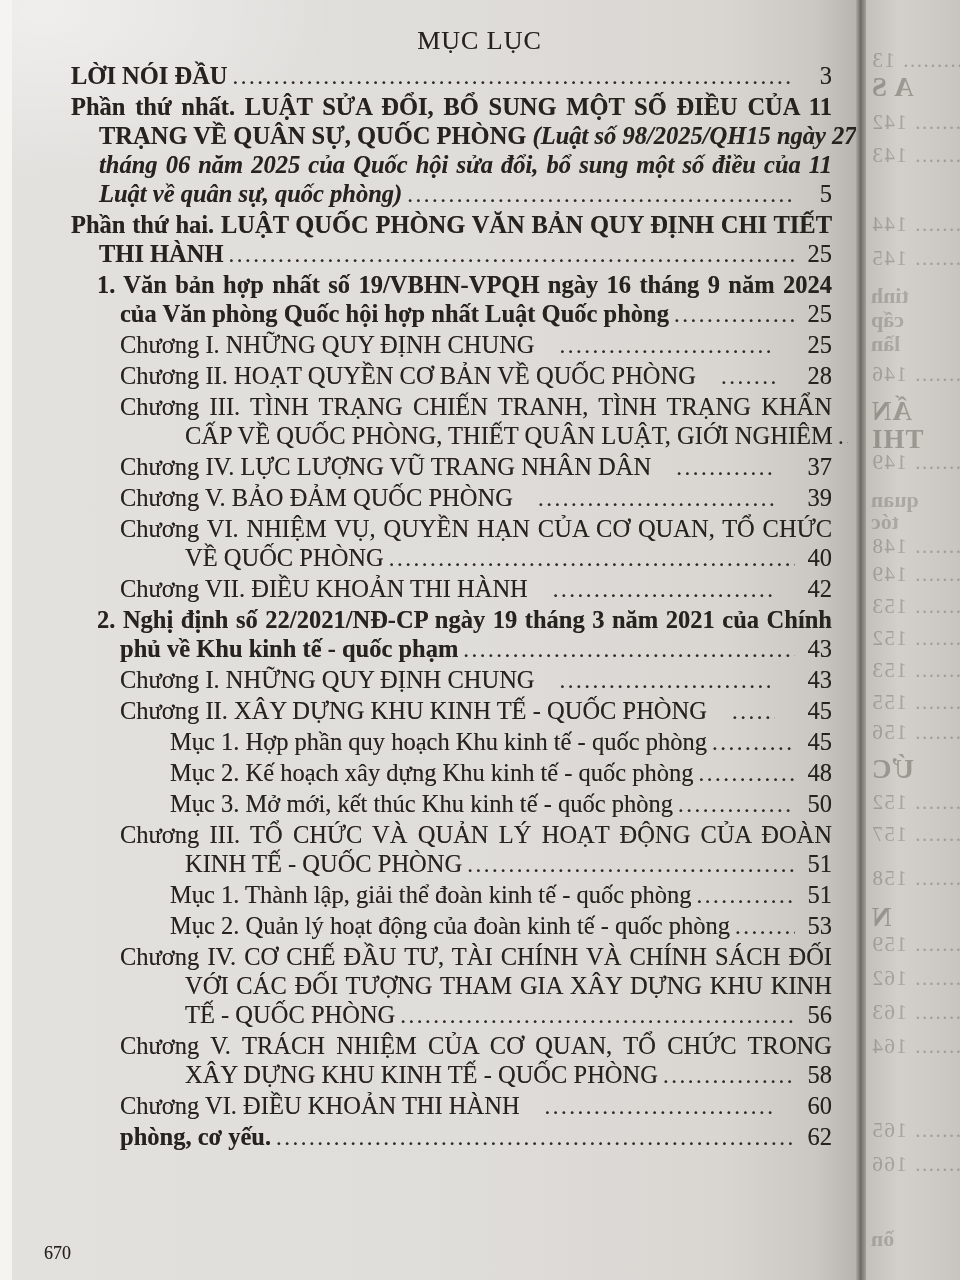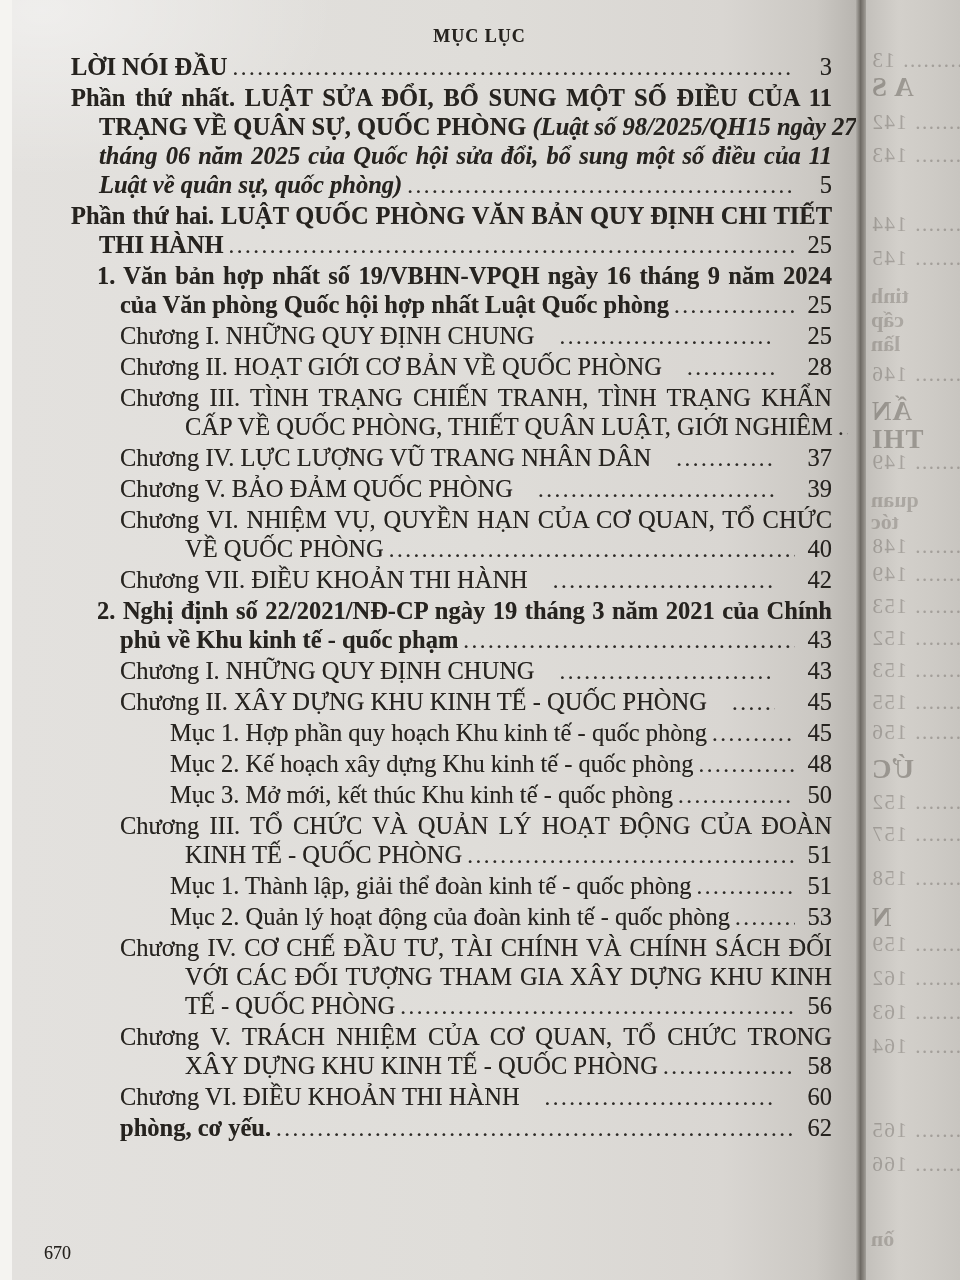--- a/index.html
+++ b/index.html
@@ -36,21 +36,21 @@
   .frag-big{font-size:27px;font-weight:bold;letter-spacing:1px;color:rgba(75,70,63,.40);}
 
   
   .content{
     position:absolute;left:59px;top:0;width:761px;
     color:#26231f;
     text-shadow:0 0 .6px rgba(40,36,32,.45);
   }
   .title{
     margin:0;padding:26px 0 5px 56px;
-    text-align:center;font-size:18px;font-weight:bold;letter-spacing:1px;
+    text-align:center;font-size:26px;font-weight:normal;letter-spacing:1px;
   }
   .entry{margin:0 0 1px 0;}
   .line{font-size:24.5px;line-height:29px;}
   .just{text-align:justify;text-align-last:justify;}
   .flexl{display:flex;align-items:baseline;}
   .txt{white-space:nowrap;}
   .i-l0{margin-left:0;}
   .i-l0c{margin-left:28px;}
   .i-item{margin-left:26px;}
   .i-itemc{margin-left:49px;}
@@ -113,21 +113,21 @@
           </div>
           <div class="entry">
             <div class="line i-ch flexl">
               <span class="txt"><span class="s-r">Chương I. NHỮNG QUY ĐỊNH CHUNG</span></span>
               <span class="leader">................................................................................................................................................................</span>
               <span class="pg">25</span>
             </div>
           </div>
           <div class="entry">
             <div class="line i-ch flexl">
-              <span class="txt"><span class="s-r">Chương II. HOẠT GIỚI CƠ BẢN VỀ QUỐC PHÒNG</span></span>
+              <span class="txt"><span class="s-r">Chương II. HOẠT QUYỀN CƠ BẢN VỀ QUỐC PHÒNG</span></span>
               <span class="leader">................................................................................................................................................................</span>
               <span class="pg">28</span>
             </div>
           </div>
           <div class="entry">
             <div class="line i-ch just"><span class="txt"><span class="s-r">Chương III. TÌNH TRẠNG CHIẾN TRANH, TÌNH TRẠNG KHẨN</span></span></div>
             <div class="line i-chc flexl">
               <span class="txt"><span class="s-r">CẤP VỀ QUỐC PHÒNG, THIẾT QUÂN LUẬT, GIỚI NGHIÊM</span></span>
               <span class="leader">................................................................................................................................................................</span>
               <span class="pg">33</span>

